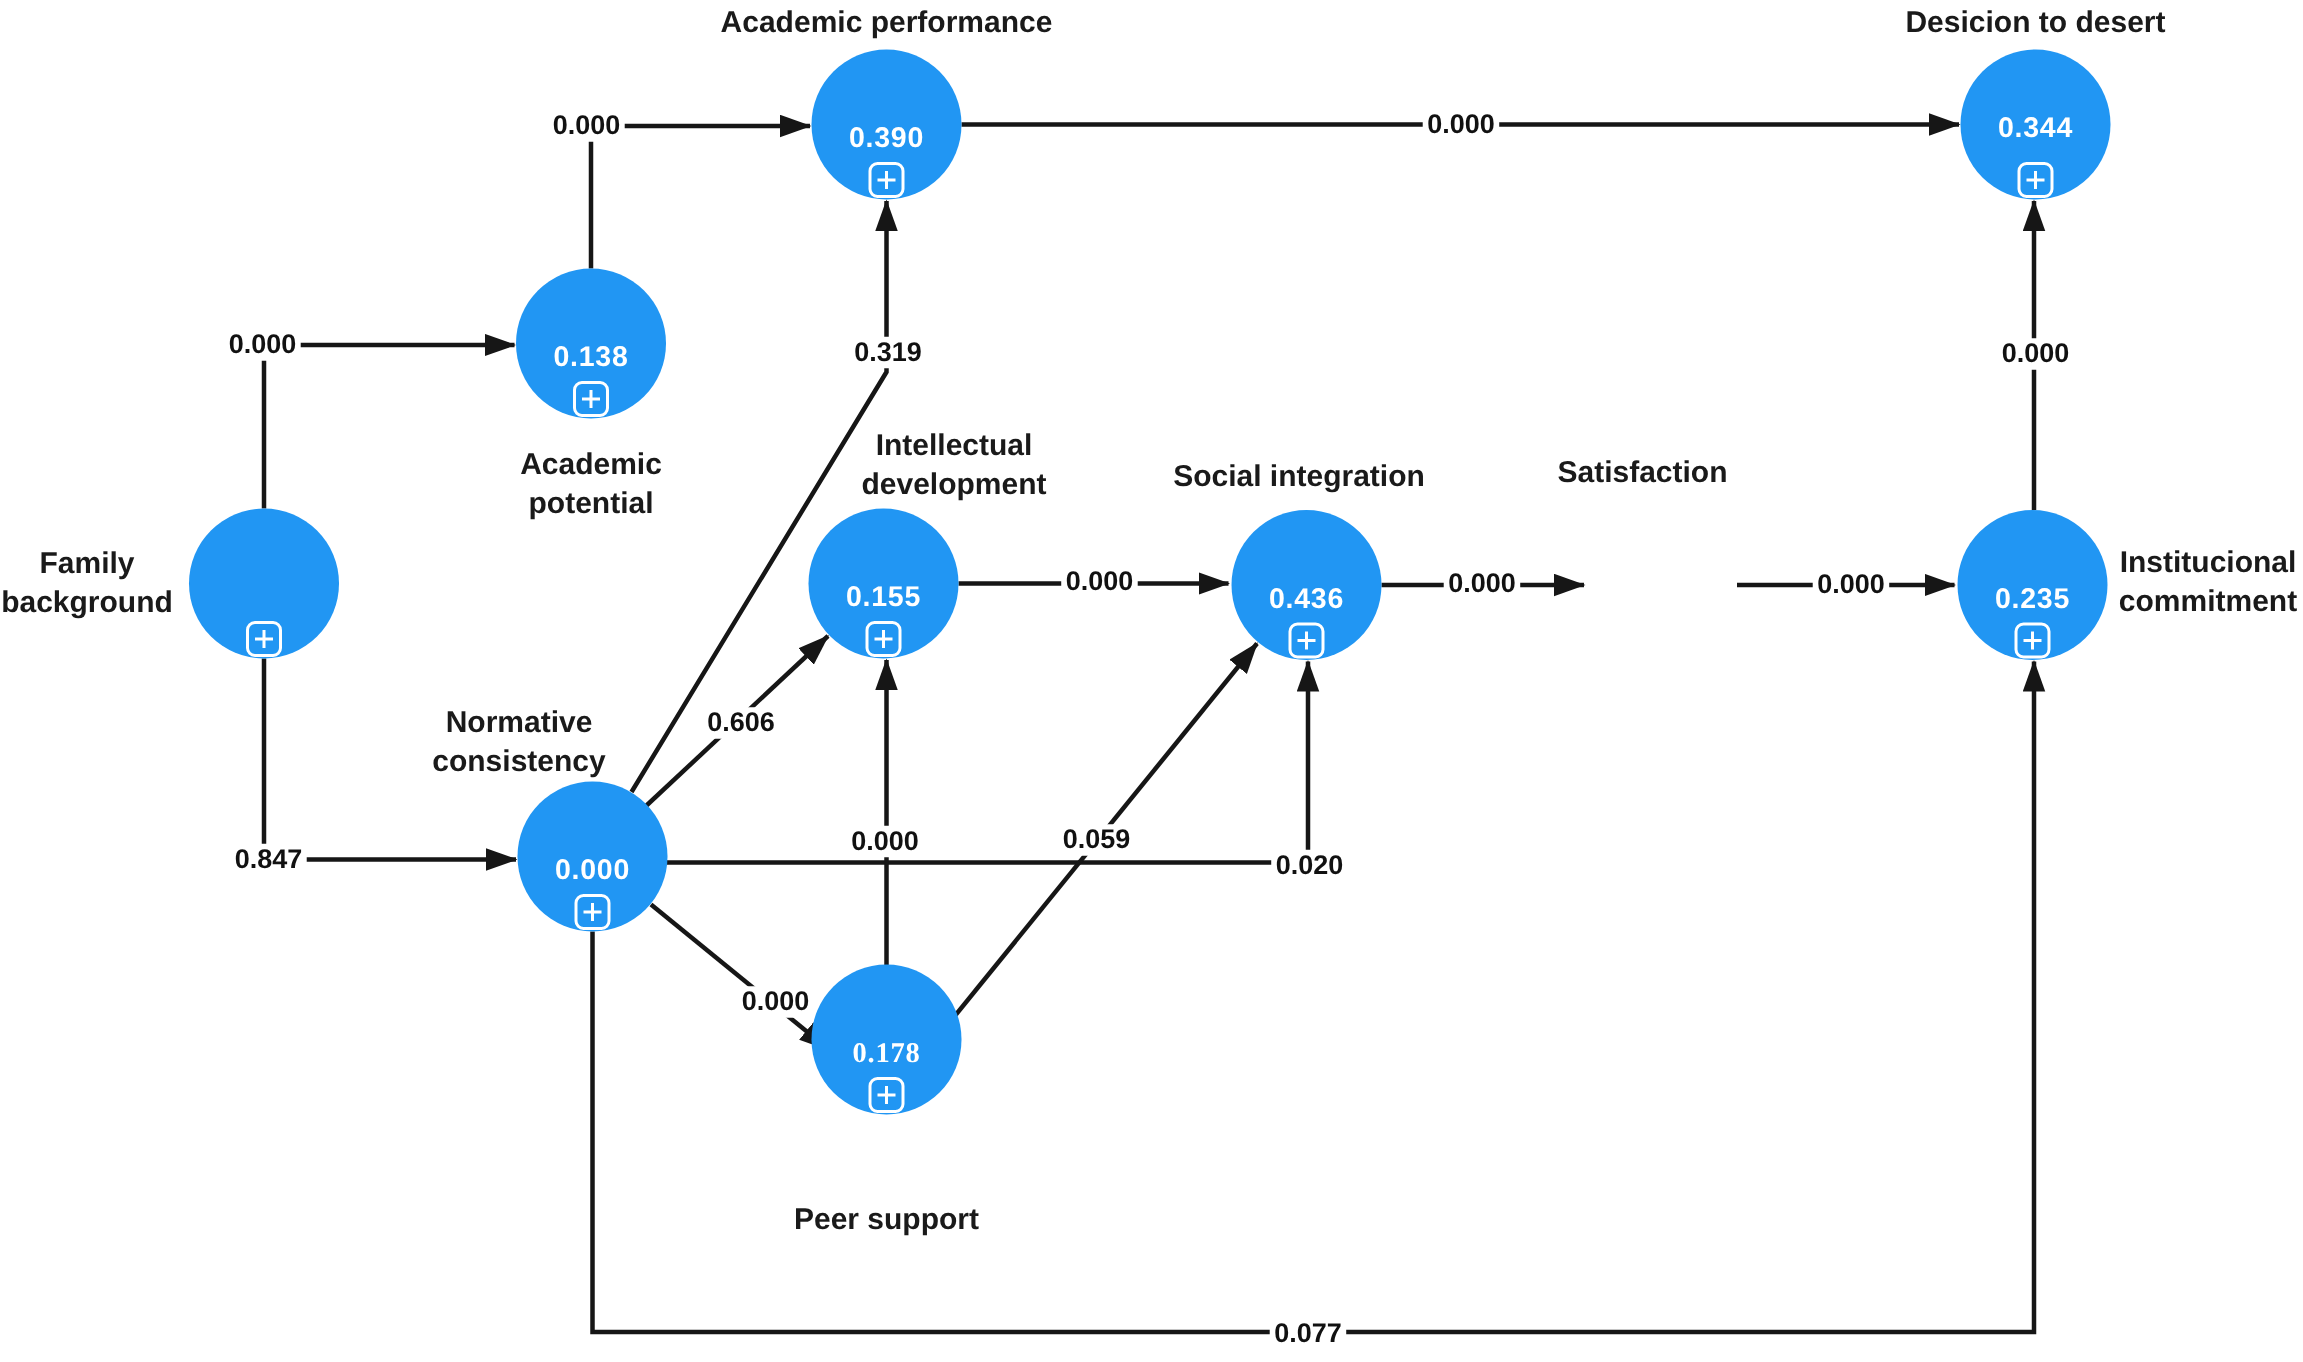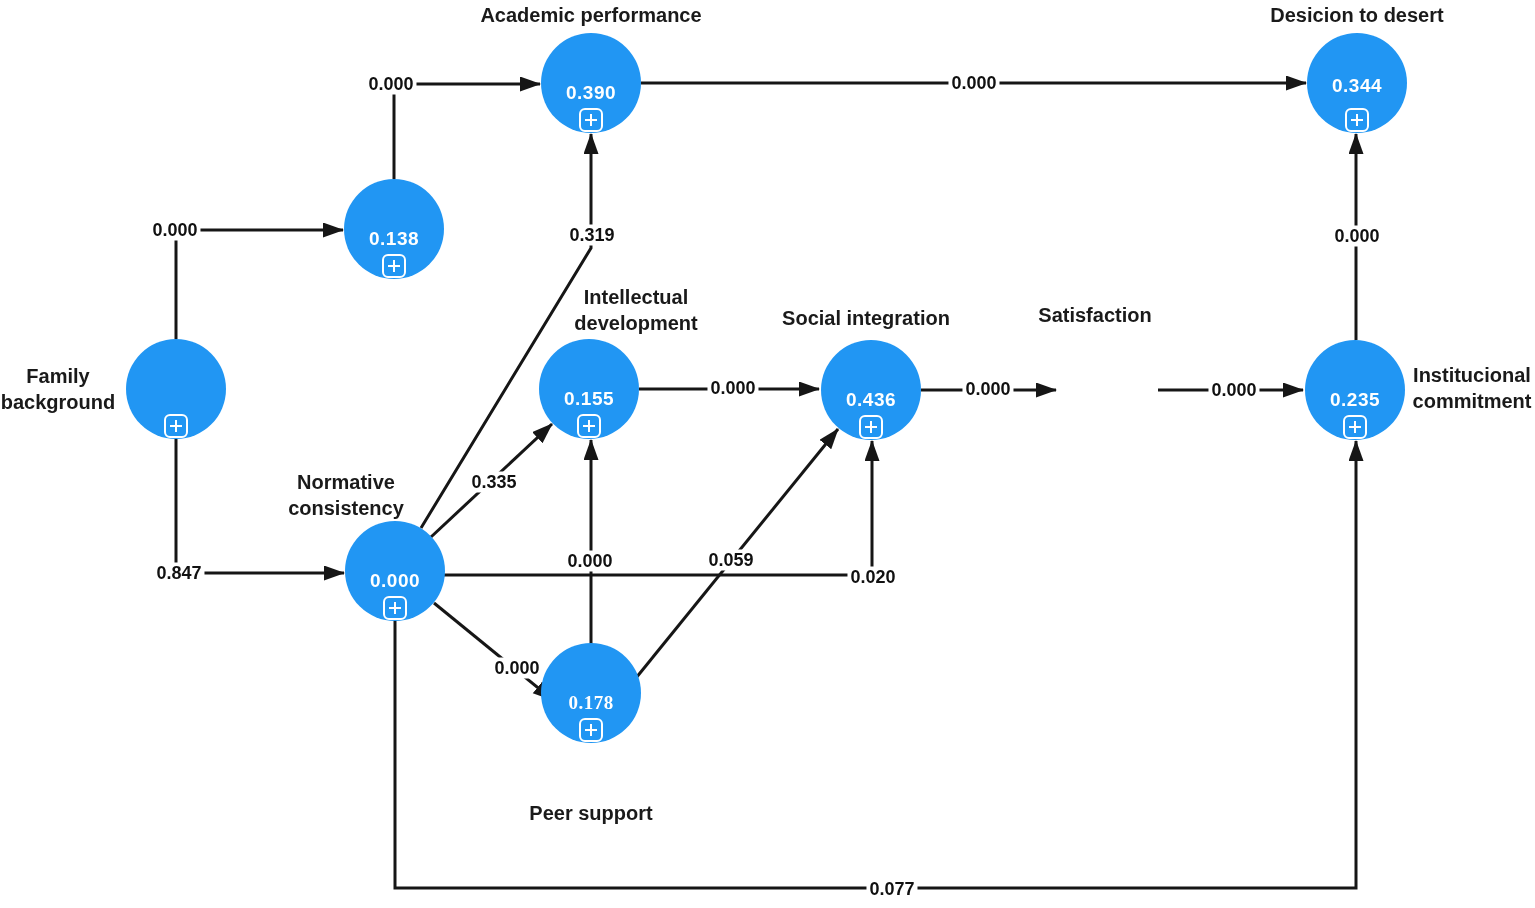--- a/index.html
+++ b/index.html
@@ -138,37 +138,38 @@
     <span class="node-value">0.178</span>
     <span class="expand-icon"><svg width="26" height="26">
           <rect x="2" y="2" width="22" height="22" rx="5" fill="none" stroke="#fff" stroke-width="2"></rect>
           <line x1="13" y1="7" x2="13" y2="19" stroke="#fff" stroke-width="2"></line>
           <line x1="7" y1="13" x2="19" y2="13" stroke="#fff" stroke-width="2"></line>
         </svg></span>
   </div>
 
   <div class="node-label" style="left:461px;top:2px;width:260px;">Academic performance</div>
   <div class="node-label" style="left:1237px;top:2px;width:240px;">Desicion to desert</div>
+  <div class="node-label" style="left:324px;top:297px;width:140px;">Academic potential</div>
   <div class="node-label" style="left:561px;top:284px;width:150px;">Intellectual development</div>
   <div class="node-label" style="left:0px;top:363px;width:116px;">Family background</div>
   <div class="node-label" style="left:766px;top:305px;width:200px;">Social integration</div>
   <div class="node-label" style="left:1020px;top:302px;width:150px;">Satisfaction</div>
   <div class="node-label" style="left:1409px;top:362px;width:126px;">Institucional commitment</div>
   <div class="node-label" style="left:276px;top:469px;width:140px;">Normative consistency</div>
   <div class="node-label" style="left:511px;top:800px;width:160px;">Peer support</div>
 
   <div class="coef" style="left:175px;top:230px;">0.000</div>
   <div class="coef" style="left:391px;top:84px;">0.000</div>
   <div class="coef" style="left:974px;top:83px;">0.000</div>
   <div class="coef" style="left:179px;top:573px;">0.847</div>
   <div class="coef" style="left:592px;top:235px;">0.319</div>
-  <div class="coef" style="left:494px;top:482px;">0.335</div>
+  <div class="coef" style="left:494px;top:482px;">0.606</div>
   <div class="coef" style="left:517px;top:668px;">0.000</div>
   <div class="coef" style="left:873px;top:577px;">0.020</div>
-  <div class="coef" style="left:892px;top:889px;">0.077</div>
+  <div class="coef" style="left:872px;top:889px;">0.077</div>
   <div class="coef" style="left:590px;top:561px;">0.000</div>
   <div class="coef" style="left:731px;top:560px;">0.059</div>
   <div class="coef" style="left:733px;top:388px;">0.000</div>
   <div class="coef" style="left:988px;top:389px;">0.000</div>
   <div class="coef" style="left:1234px;top:390px;">0.000</div>
   <div class="coef" style="left:1357px;top:236px;">0.000</div>
 
 </div>
 
 </body></html>

